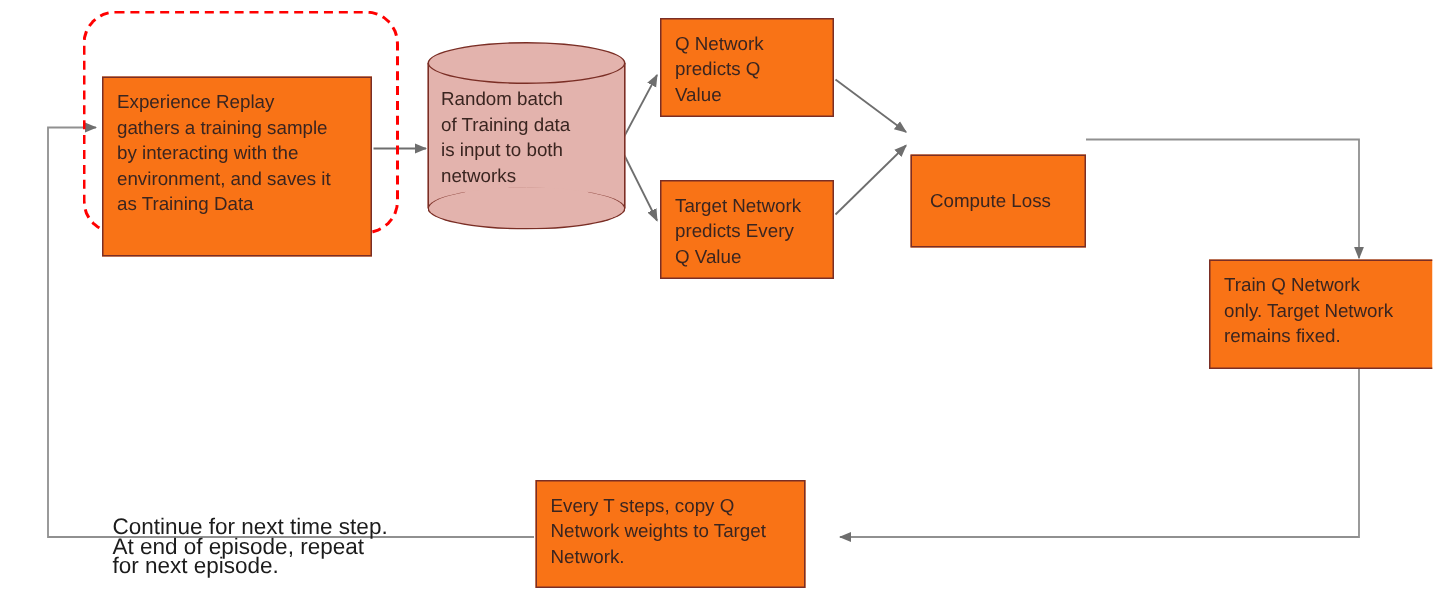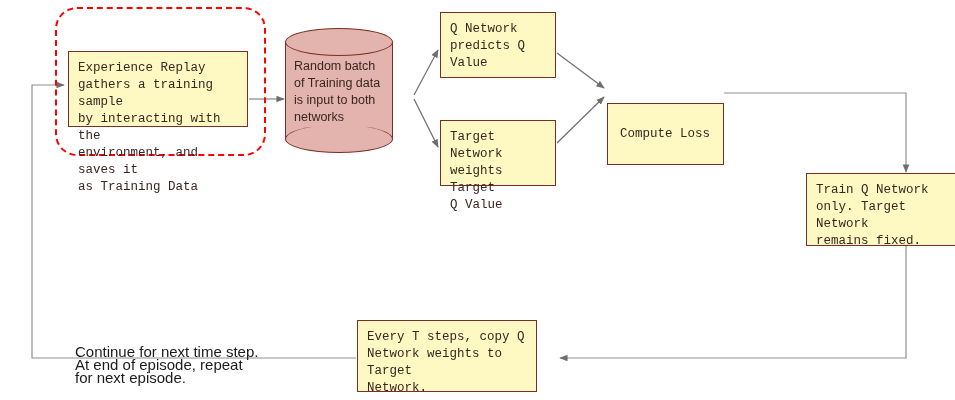--- a/index.html
+++ b/index.html
@@ -19,28 +19,27 @@
     position: absolute;
     left: 0;
     top: 0;
     width: 955px;
     height: 400px;
     pointer-events: none;
   }
   .node {
     position: absolute;
     box-sizing: border-box;
-    background: #fef9c3;
+    background: #f97316;
     border: 1px solid #7a2e25;
     color: #3a2520;
     font-size: 12.5px;
     line-height: 17px;
     padding: 8px 9px;
     white-space: pre-line;
-    font-family: Liberation Mono, monospace;
   }
   .node.center {
     display: flex;
     align-items: center;
     padding-left: 12px;
   }
   .cylinder {
     position: absolute;
     box-sizing: border-box;
     color: #3a2520;
@@ -142,42 +141,42 @@
       <path d="M 906 246 L 906 358 L 560 358" stroke="#909090" stroke-width="1.2" fill="none" marker-end="url(#arrow)"></path>
     </g>
 
     <g>
       <path d="M 356 358 L 32 358 L 32 85 L 64 85" stroke="#909090" stroke-width="1.2" fill="none" marker-end="url(#arrow)"></path>
     </g>
   </svg>
 
   <div class="dashed-group" style="left:55px; top:7px; width:211px; height:149px;"></div>
 
-  <div class="node" style="left:68px; top:51px; width:180px; height:76px;">Experience Replay
+  <div class="node" style="left:68px; top:51px; width:180px; height:120px;">Experience Replay
 gathers a training sample
 by interacting with the
 environment, and saves it
 as Training Data</div>
 
-  <div class="cylinder" style="left:285px; top:28px; width:108px; height:125px;padding-left:21px;">
+  <div class="cylinder" style="left:285px; top:28px; width:132px; height:125px;padding-left:21px;">
     <div class="cyl-body"></div>
     <div class="cyl-bottom"></div>
     <div class="cyl-top"></div>
     <div class="cyl-text">Random batch
 of Training data
 is input to both
 networks</div>
   </div>
 
   <div class="node" style="left:440px; top:12px; width:116px; height:66px;">Q Network
 predicts Q
 Value</div>
 
   <div class="node" style="left:440px; top:120px; width:116px; height:66px;">Target Network
-weights Target
+predicts Every
 Q Value</div>
 
   <div class="node center" style="left:607px; top:62px; width:117px; height:62px; padding:0 0 0 12px;margin-top:41px;">Compute Loss</div>
 
   <div class="node" style="left:806px; top:173px; width:167px; height:73px;">Train Q Network
 only. Target Network
 remains fixed.</div>
 
   <div class="node" style="left:357px; top:320px; width:180px; height:72px;">Every T steps, copy Q
 Network weights to Target

